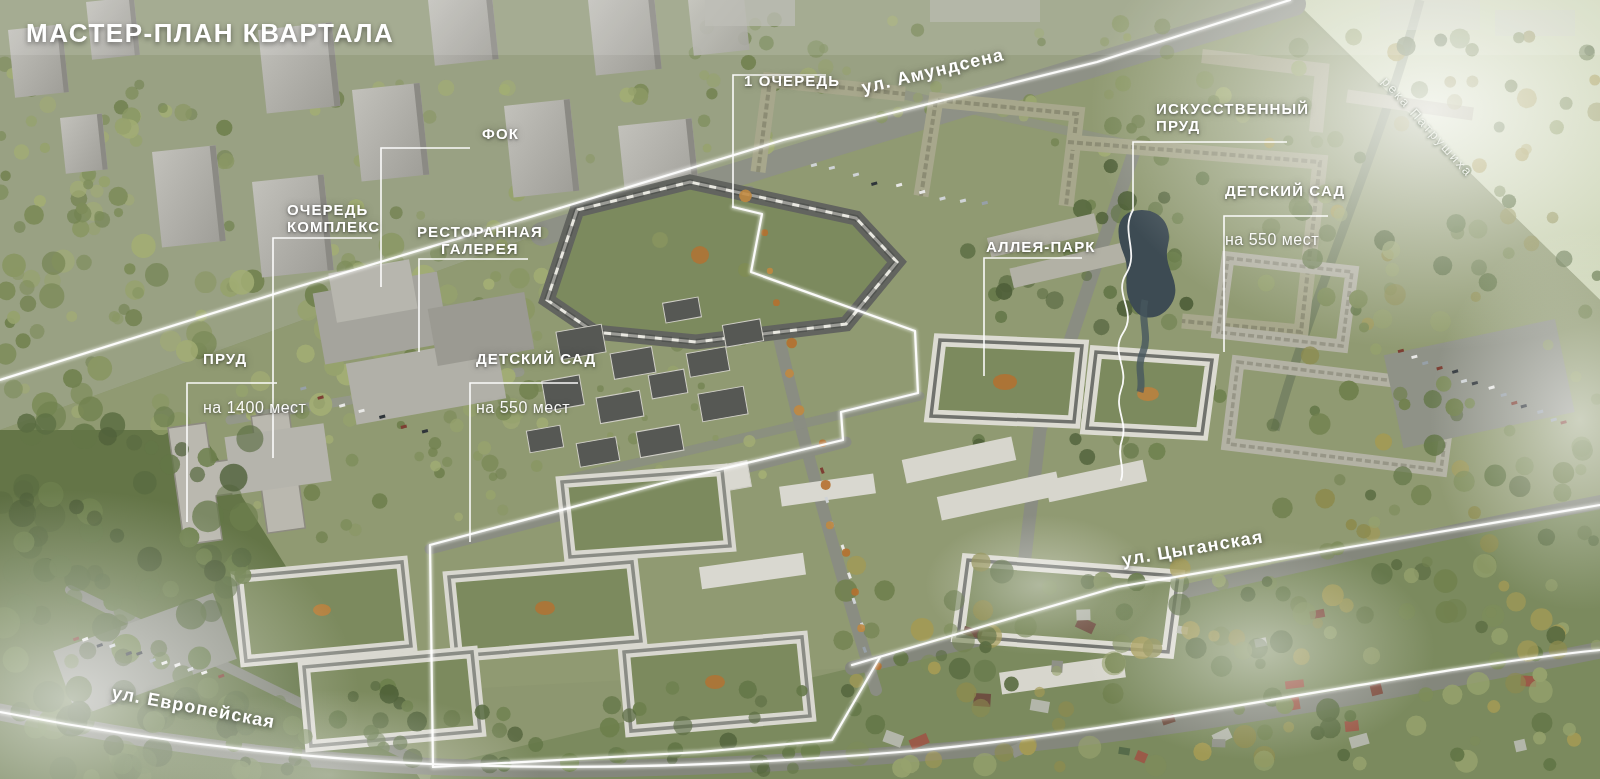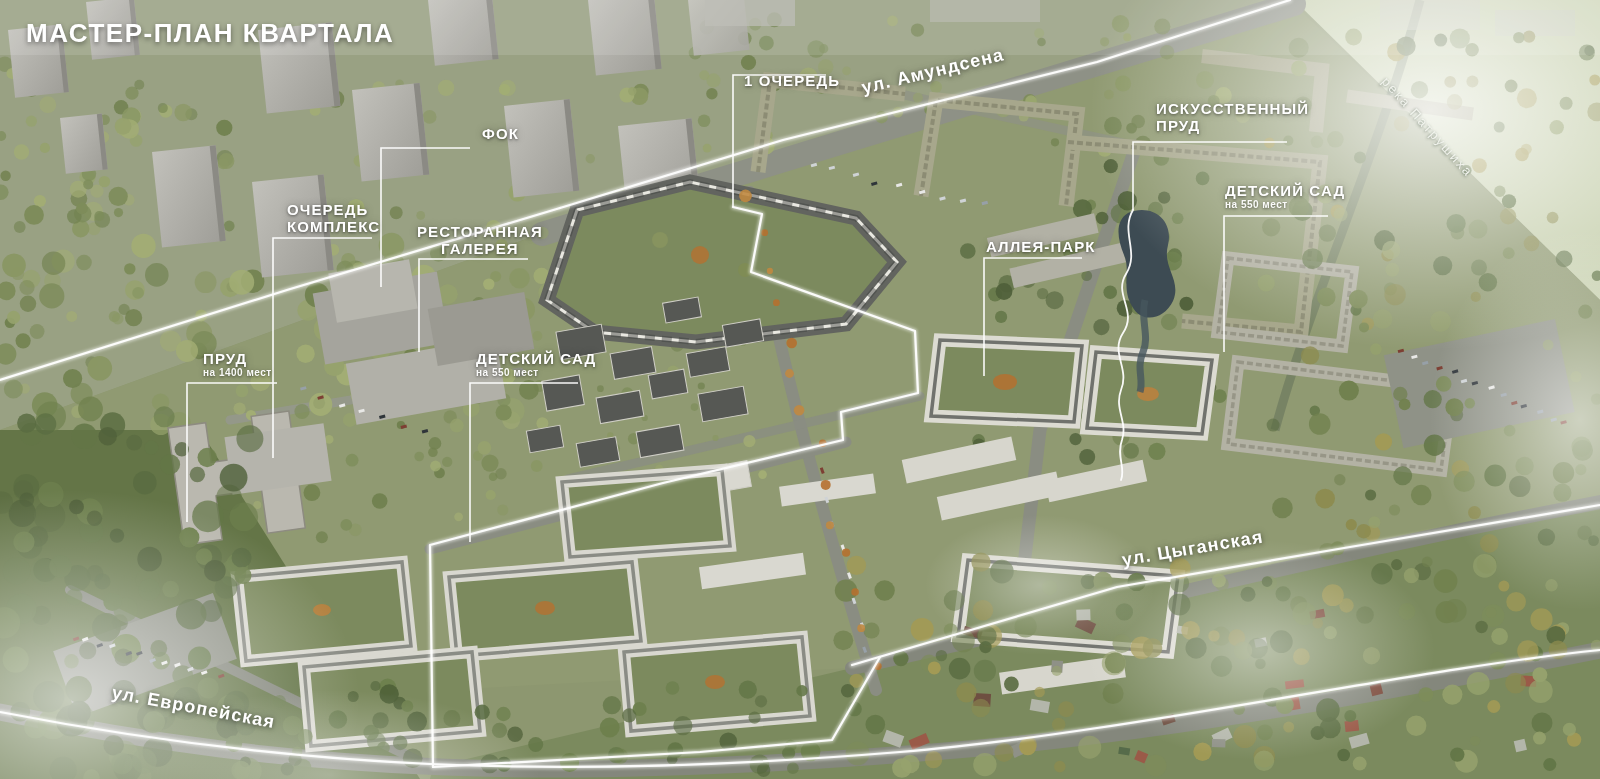--- a/index.html
+++ b/index.html
@@ -12,21 +12,21 @@
   .title{
     position:absolute;left:26px;top:18px;margin:0;
     color:#fff;font-size:26px;font-weight:700;letter-spacing:1.5px;
     text-shadow:0 2px 5px rgba(0,0,0,.45);white-space:nowrap;
   }
   .lbl{
     position:absolute;color:#fff;font-weight:700;font-size:15px;
     letter-spacing:1.1px;line-height:1.14;white-space:nowrap;
     text-shadow:0 1px 3px rgba(0,0,0,.5),0 0 8px rgba(0,0,0,.25);
   }
-  .lbl .sub{display:block;font-size:10px;font-weight:700;letter-spacing:.5px;opacity:.95;}
+  .lbl .sub{display:block;font-size:16px;font-weight:400;letter-spacing:.5px;opacity:.95;margin-top:32px;}
   .street{
     position:absolute;color:#fff;font-weight:700;font-size:18px;
     letter-spacing:1.2px;white-space:nowrap;
     text-shadow:0 1px 4px rgba(0,0,0,.45),0 0 10px rgba(0,0,0,.2);
     transform-origin:0 50%;
   }
   .river{
     position:absolute;color:#f2f4ee;font-weight:400;font-size:13px;
     letter-spacing:2.2px;white-space:nowrap;transform-origin:0 0;
     text-shadow:0 1px 3px rgba(40,60,40,.6);

